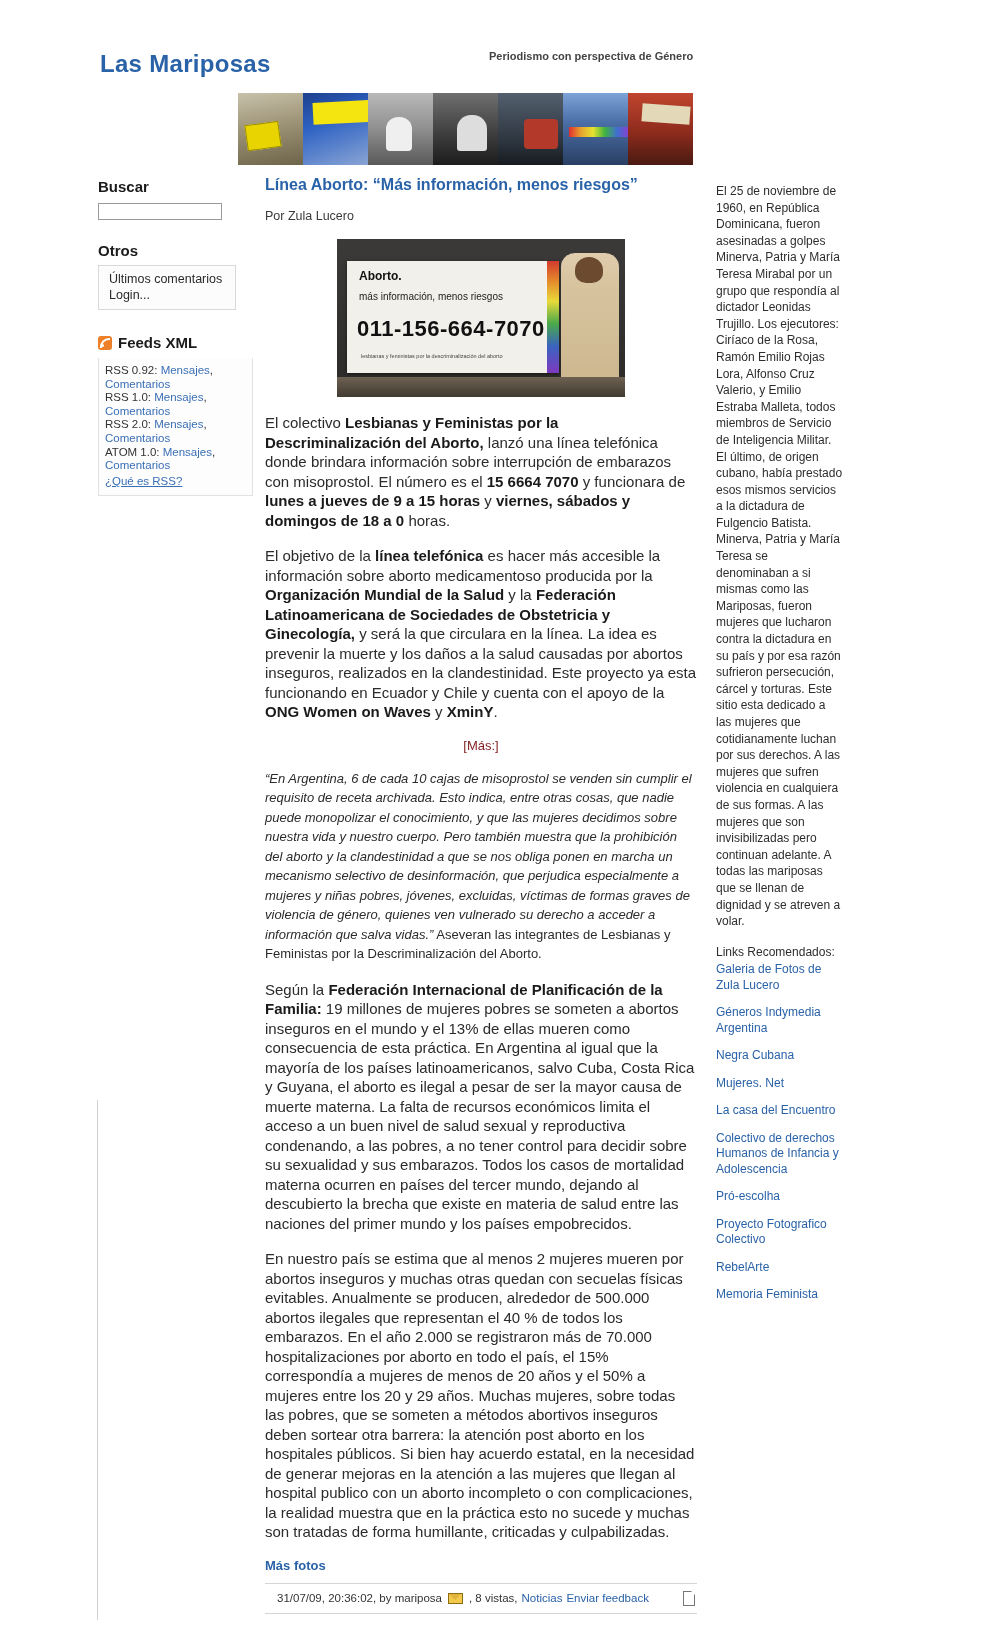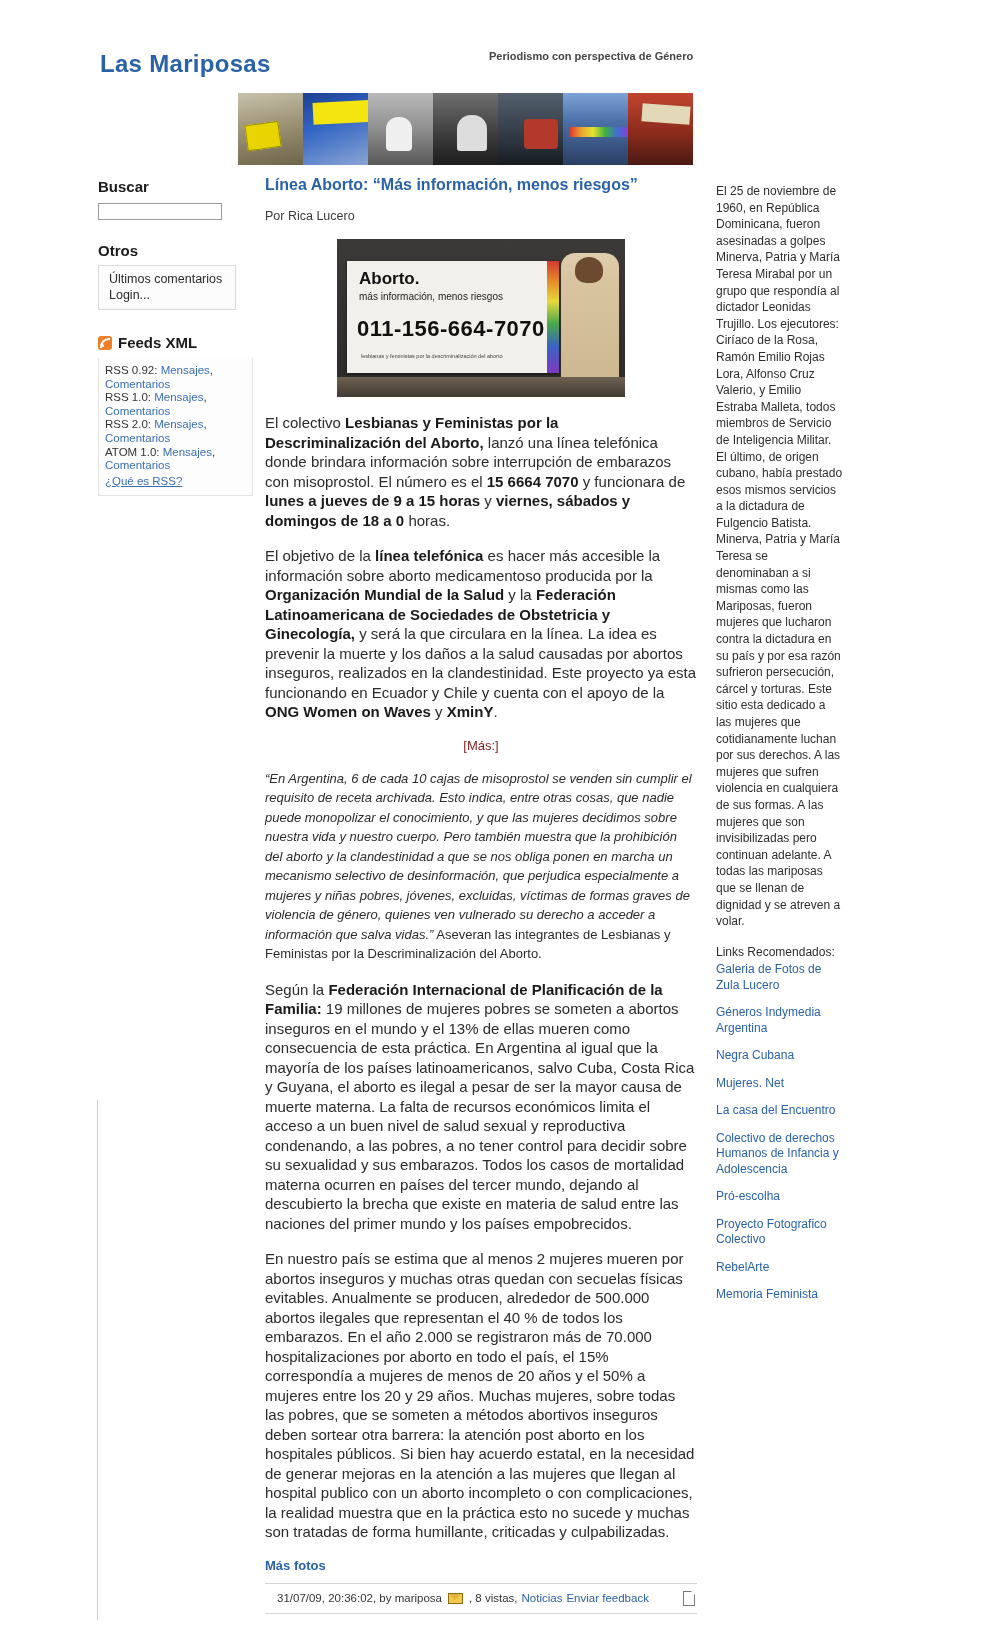--- a/index.html
+++ b/index.html
@@ -244,21 +244,21 @@
   }
   .photo .banner-cloth {
     position: absolute;
     left: 10px; top: 22px;
     width: 212px; height: 112px;
     background: #f2f0ea;
     box-shadow: 0 1px 3px rgba(0,0,0,.5);
   }
   .photo .cloth-t1 {
     position: absolute; left: 12px; top: 8px;
-    font-size: 17px; font-weight: bold; color: #111;
+    font-size: 12px; font-weight: bold; color: #111;
     font-family: "Liberation Sans", sans-serif;
   }
   .photo .cloth-t2 {
     position: absolute; left: 12px; top: 30px;
     font-size: 10px; color: #222;
   }
   .photo .cloth-t3 {
     position: absolute; left: 10px; top: 55px;
     font-size: 22px; font-weight: bold; color: #111; letter-spacing: 0.5px;
   }
@@ -436,21 +436,21 @@
         <span>ATOM 1.0:</span>
         <a href="#">Mensajes</a>,<br>
         <a href="#">Comentarios</a>
       </div>
       <a href="#" class="feed-q">¿Qué es RSS?</a>
     </div>
   </div>
 
   <div class="col-center">
     <h1 class="article-title">Línea Aborto: “Más información, menos riesgos”</h1>
-    <div class="byline">Por Rica Lucero</div>
+    <div class="byline">Por Zula Lucero</div>
 
     <div class="photo">
       <div class="banner-cloth">
         <div class="cloth-t1">Aborto.</div>
         <div class="cloth-t2">más información, menos riesgos</div>
         <div class="cloth-t3">011-156-664-7070</div>
         <div class="cloth-t4">lesbianas y feministas por la descriminalización del aborto</div>
         <div class="rainbow"></div>
       </div>
       <div class="person"></div>

